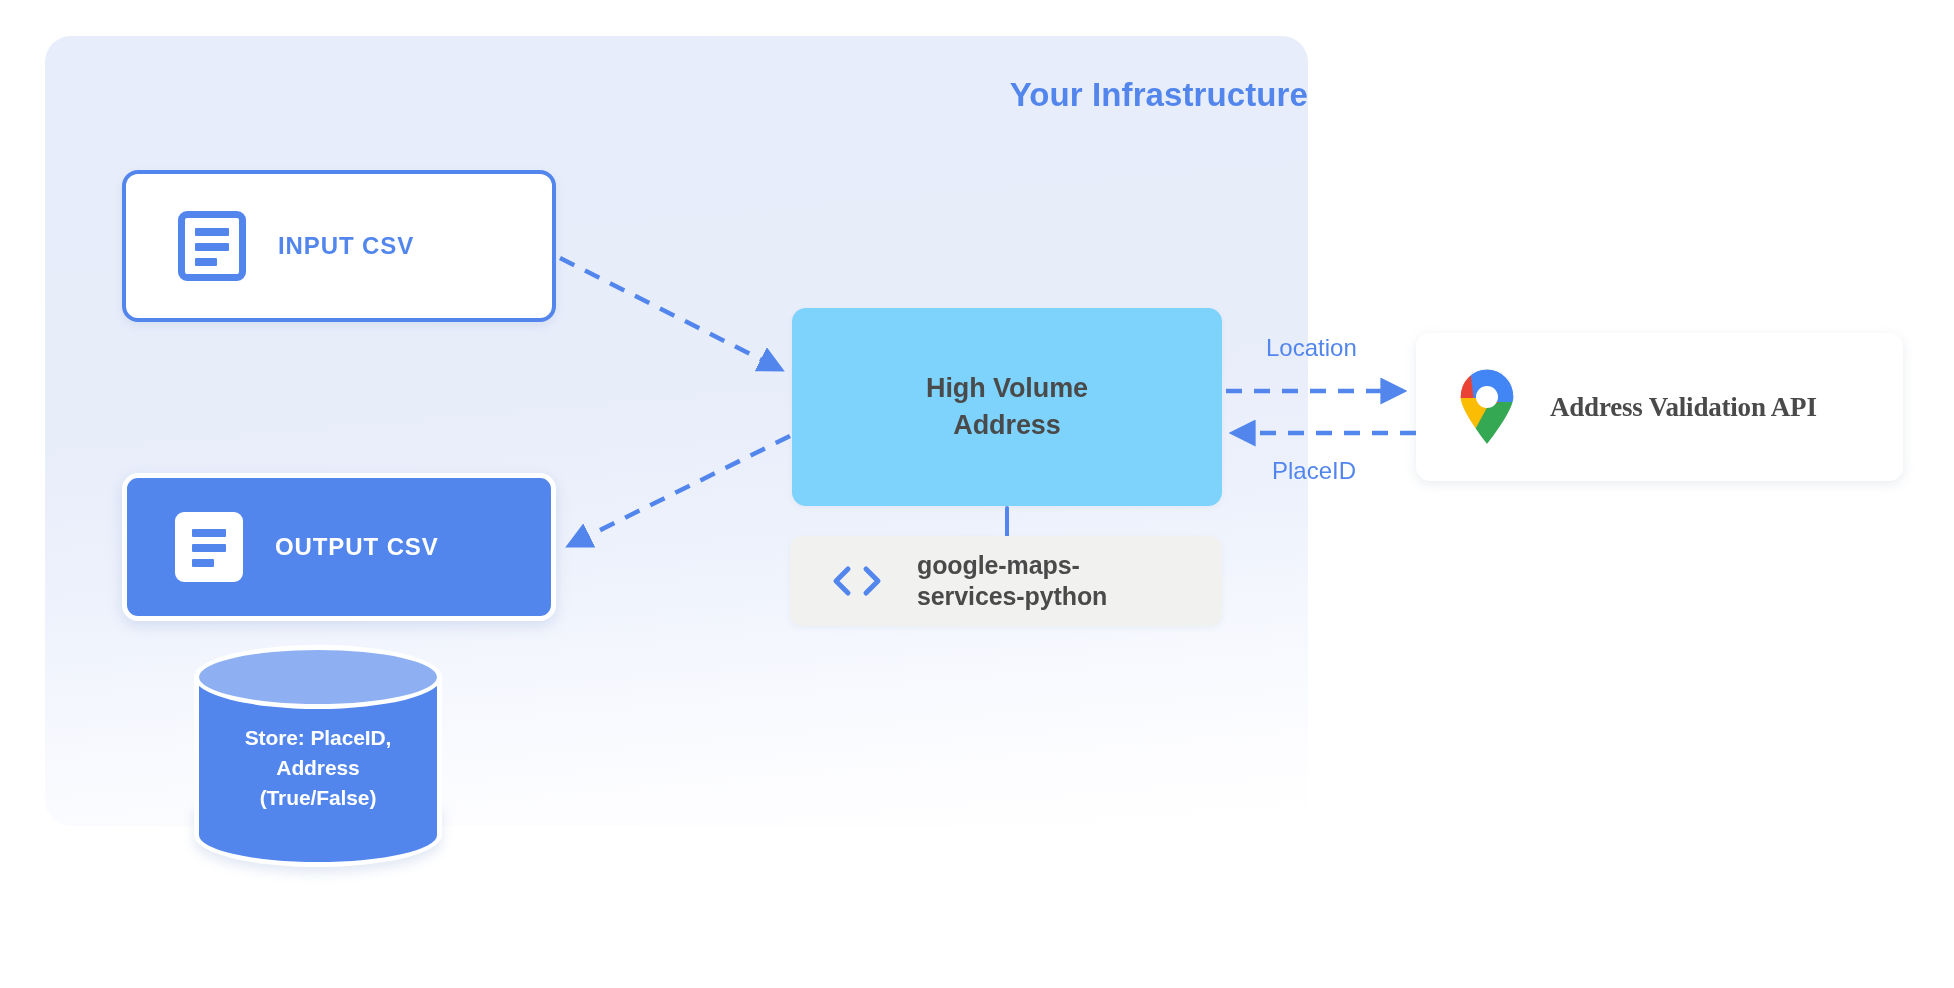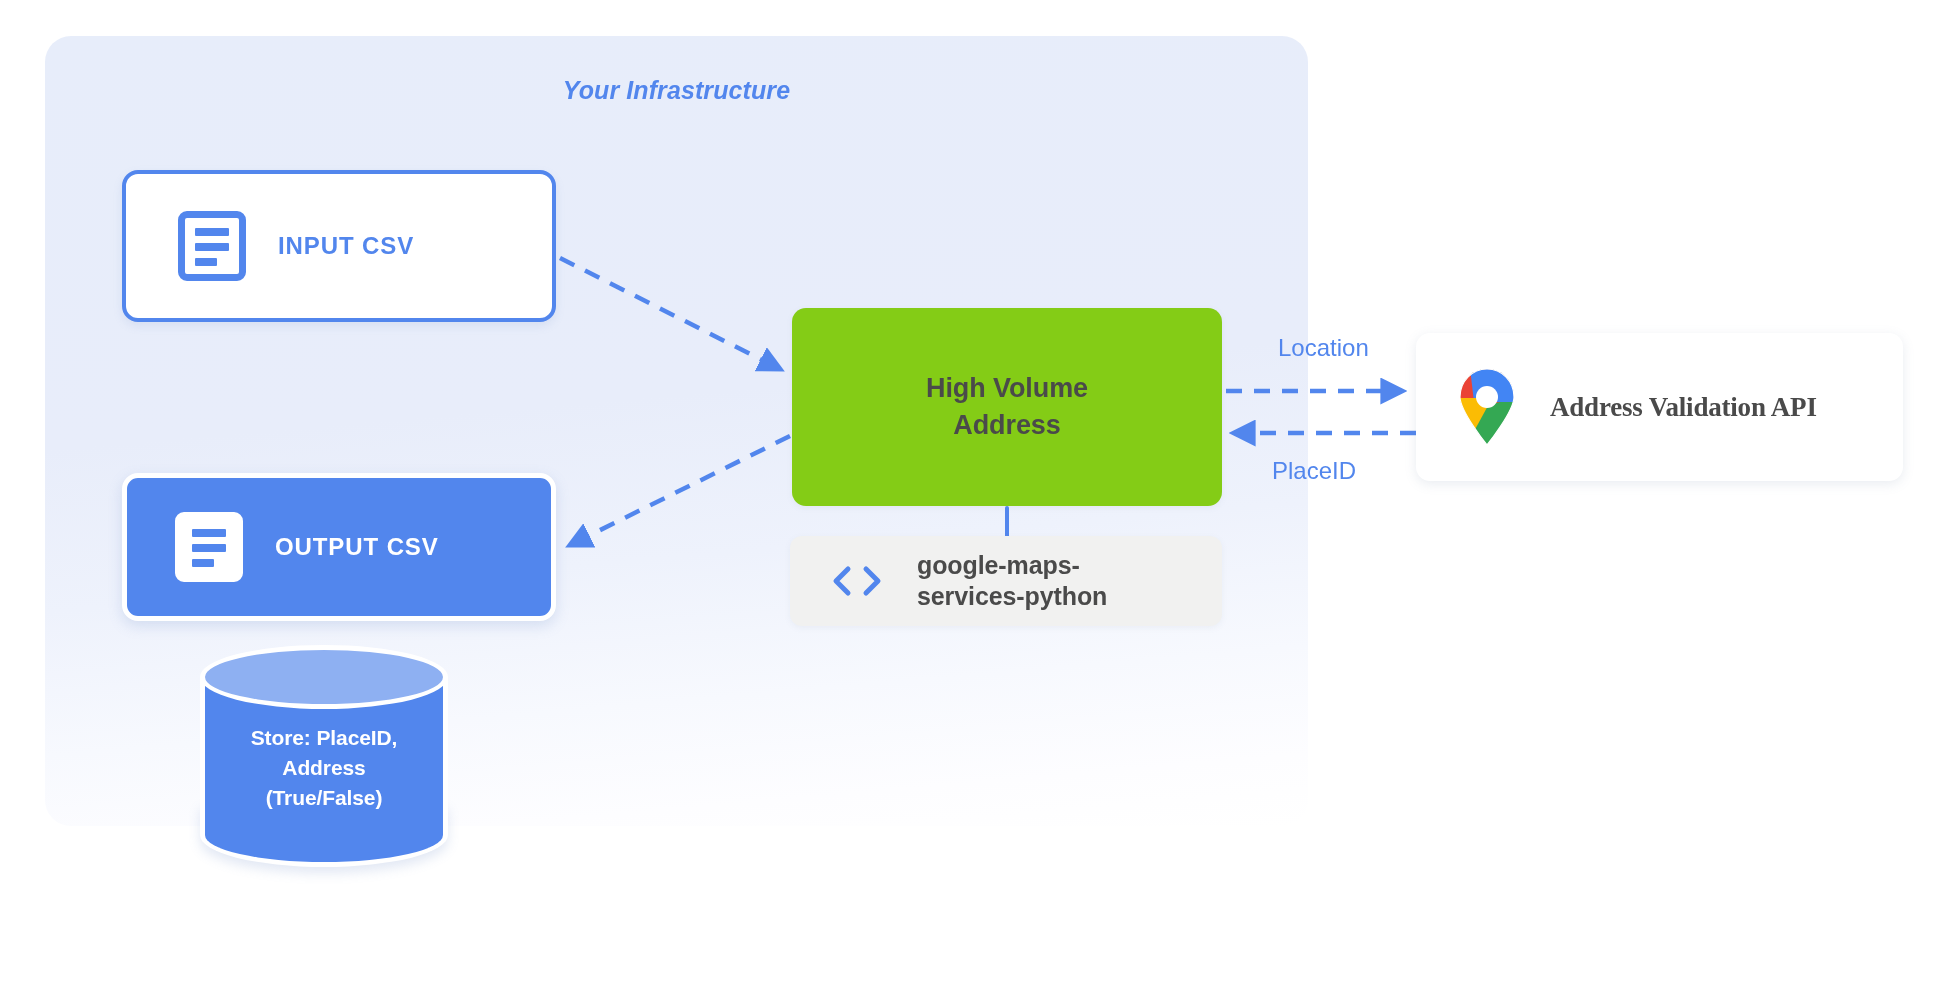--- a/index.html
+++ b/index.html
@@ -34,26 +34,25 @@
                 #eef2fc 64%,
                 #f7f9fe 80%,
                 #fdfdff 92%,
                 #ffffff 100%);
   }
   #infra-title {
     position: absolute;
     left: 45px;
     top: 76px;
     width: 1263px;
-    text-align: center;
-    font-size: 25px;
+    text-align: right;
+    font-size: 33px;
     font-weight: 700;
     letter-spacing: 0.1px;
     color: #5286ed;
-    font-style: italic;
   }
 
   
   .node {
     position: absolute;
     box-sizing: border-box;
     display: flex;
     align-items: center;
   }
 
@@ -127,21 +126,21 @@
     background: #ffffff;
   }
   .doc-icon.inverted .bar { background: #5286ed; }
 
   
   #script-box {
     left: 792px;
     top: 308px;
     width: 430px;
     height: 198px;
-    background: #84cc16;
+    background: #7dd3fc;
     border-radius: 14px;
     flex-direction: column;
     justify-content: center;
     text-align: center;
     box-shadow: 0 2px 6px rgba(120,130,150,0.08);
   }
   #script-box .script-text {
     color: #4a4a4a;
     font-size: 27px;
     font-weight: 700;
@@ -207,21 +206,21 @@
     font-size: 27px;
     font-weight: 700;
     margin-left: 32px;
     letter-spacing: -0.2px;
   }
   .maps-pin { flex: 0 0 auto; width: 62px; height: 78px; }
 
   
   #database {
     position: absolute;
-    left: 200px;
+    left: 194px;
     top: 645px;
     width: 248px;
     height: 222px;
   }
   #db-body {
     position: absolute;
     left: 0; top: 32px;
     width: 248px; height: 158px;
     background: #5286ed;
     border-left: 5px solid #ffffff;
@@ -263,21 +262,21 @@
   }
 
   
   .edge-label {
     position: absolute;
     color: #5286ed;
     font-size: 24px;
     font-weight: 400;
     white-space: nowrap;
   }
-  #label-location { left: 1266px; top: 334px; margin-left: 12px; }
+  #label-location { left: 1266px; top: 334px; }
   #label-placeid  { left: 1272px; top: 457px; }
 
   
   #edges {
     position: absolute;
     left: 0; top: 0;
     width: 1954px; height: 988px;
     pointer-events: none;
   }
 </style>

